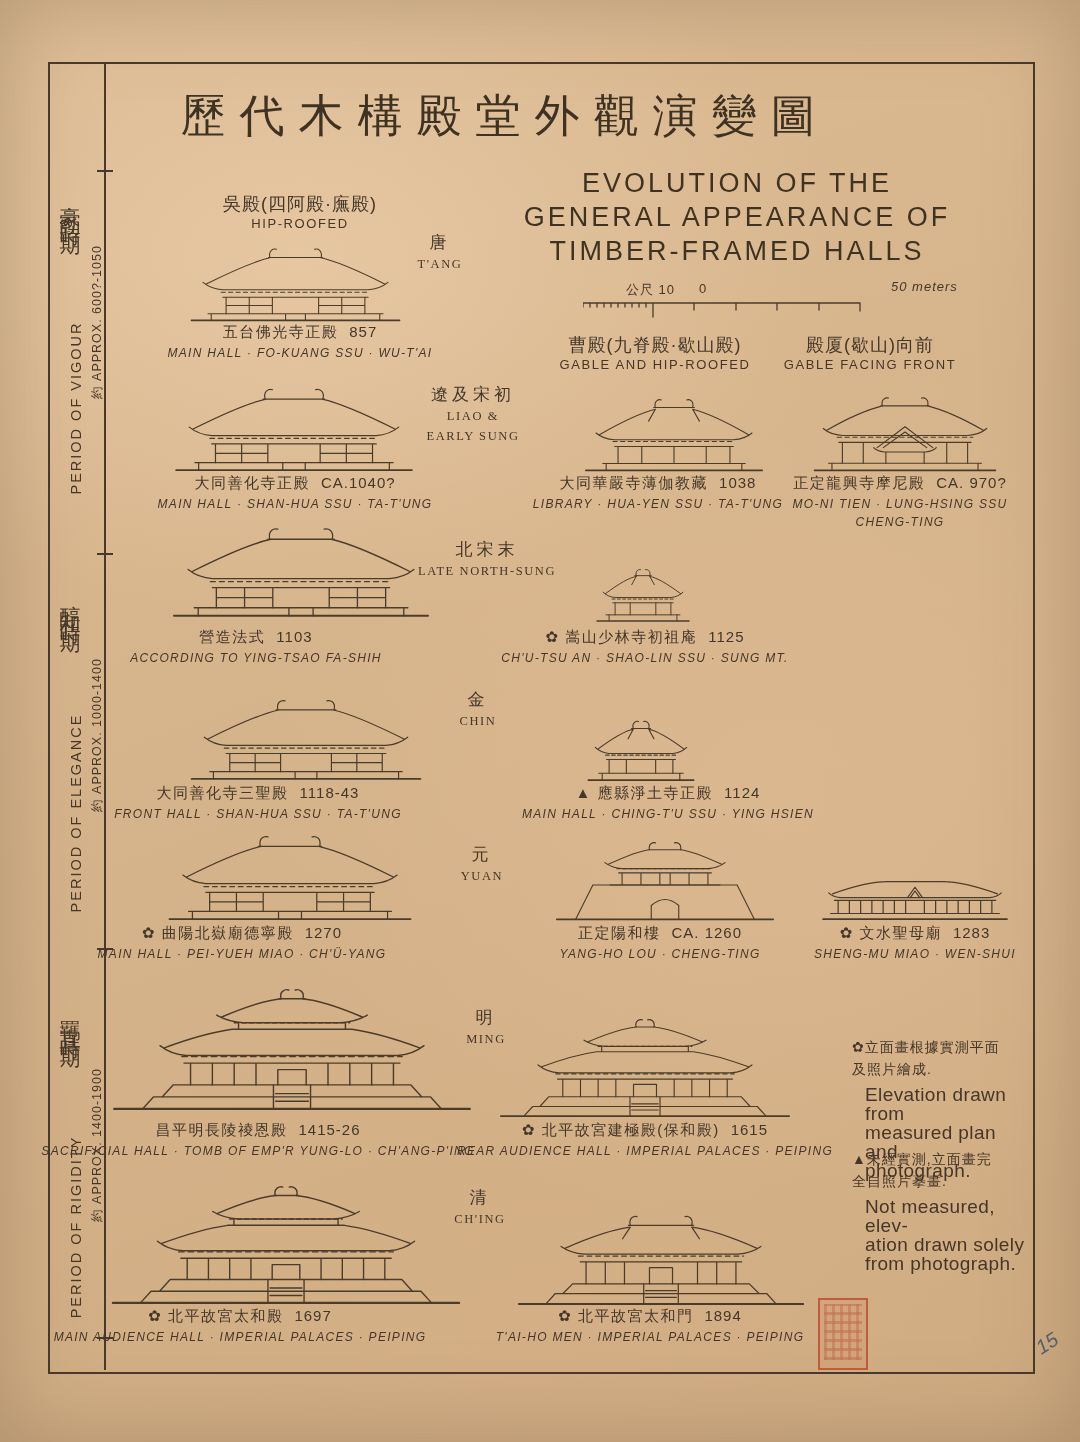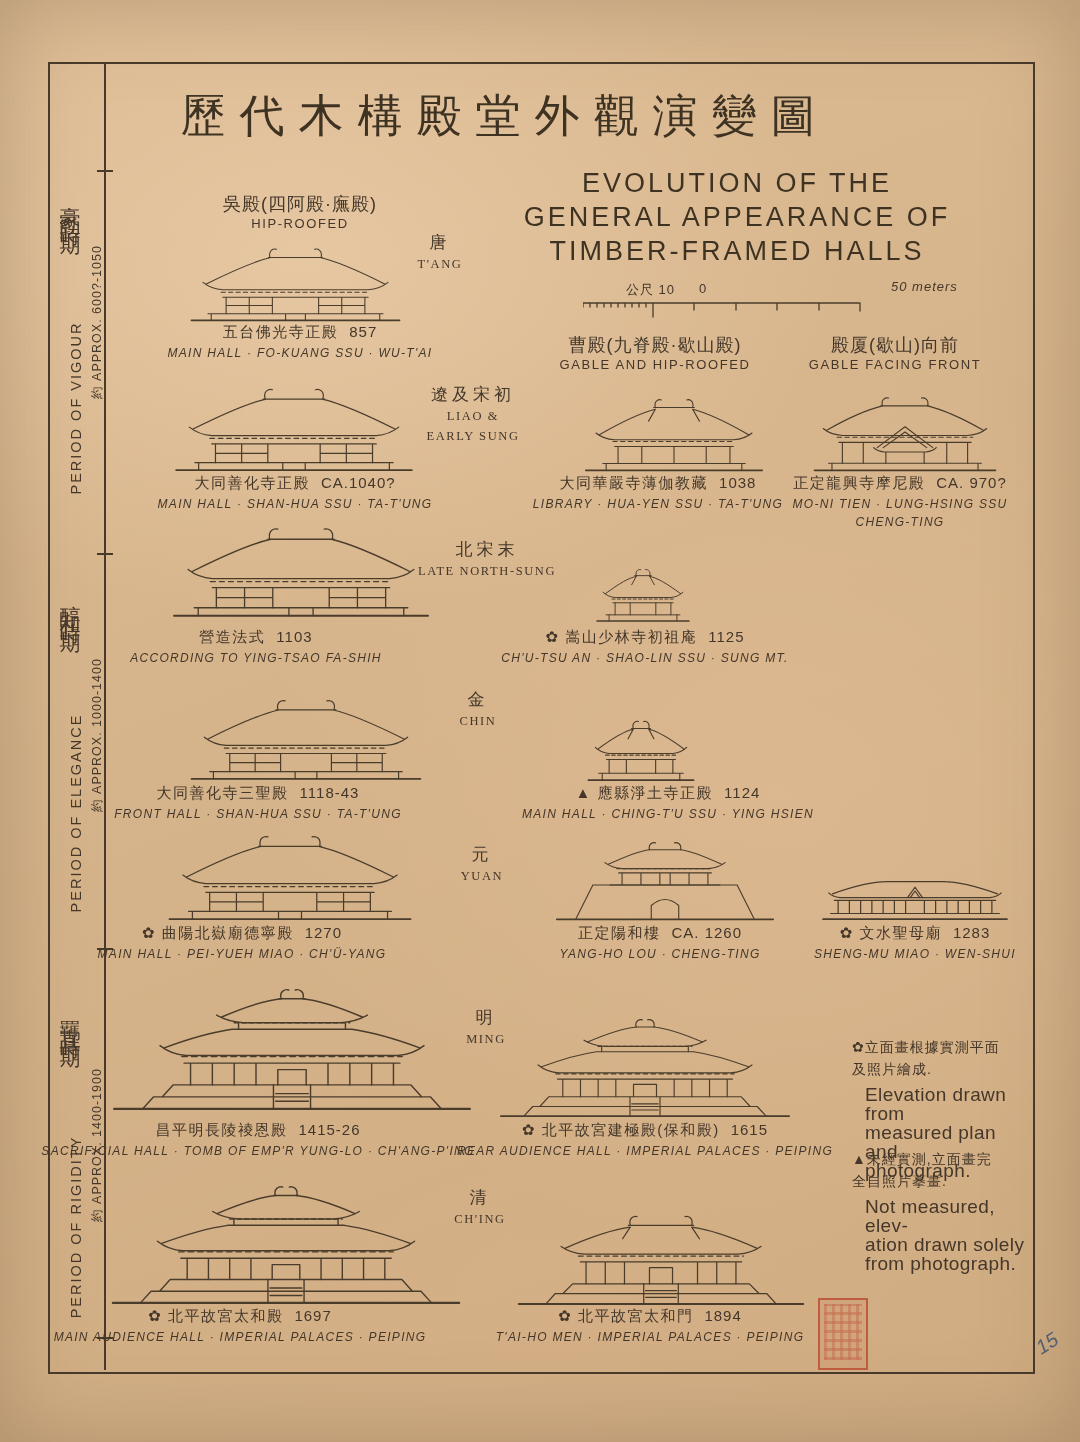--- a/index.html
+++ b/index.html
@@ -176,21 +176,21 @@
   </div>
 
   <div class="roof-head" style="left:300px;top:192px">
     <div class="roof-zh">吳殿(四阿殿·廡殿)</div>
     <div class="roof-en">HIP-ROOFED</div>
   </div>
   <div class="roof-head" style="left:655px;top:333px">
     <div class="roof-zh">曹殿(九脊殿·歇山殿)</div>
     <div class="roof-en">GABLE AND HIP-ROOFED</div>
   </div>
-  <div class="roof-head" style="left:895px;top:333px">
+  <div class="roof-head" style="left:870px;top:333px">
     <div class="roof-zh">殿厦(歇山)向前</div>
     <div class="roof-en">GABLE FACING FRONT</div>
   </div>
 
   <div class="era" style="left:440px;top:231px">
     <div class="era-zh">唐</div>
     <div class="era-en">T'ANG</div>
   </div>
   <div class="era" style="left:473px;top:383px">
     <div class="era-zh">遼及宋初</div>

